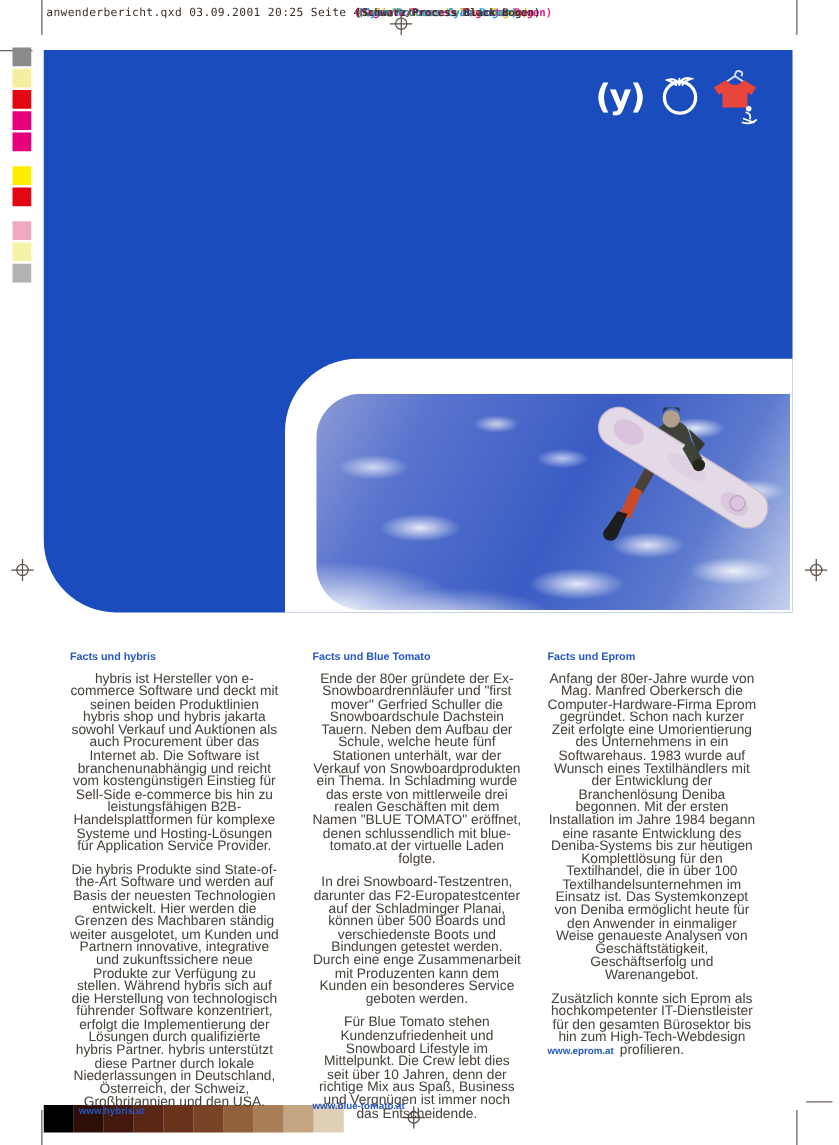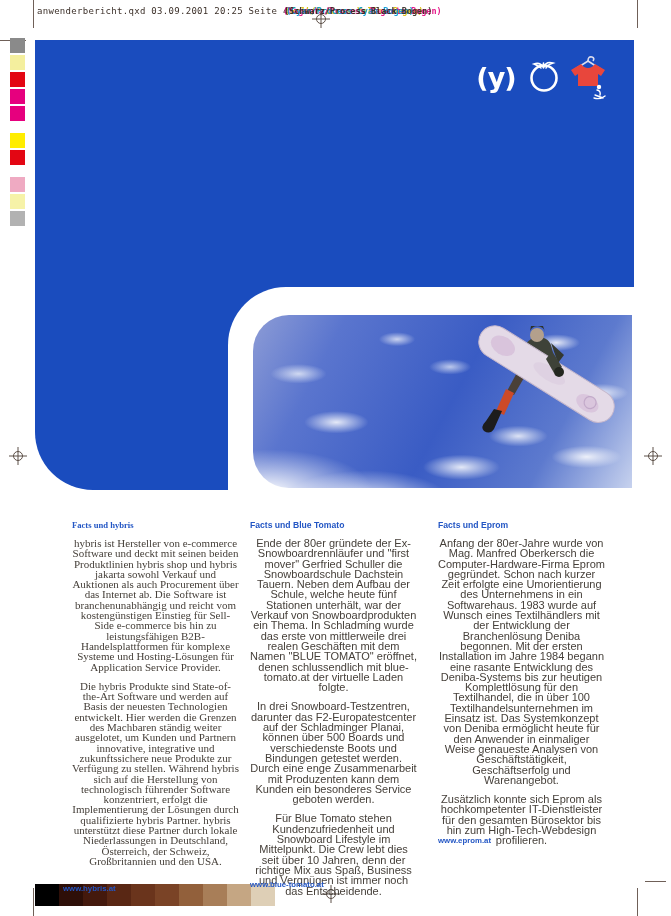--- a/index.html
+++ b/index.html
@@ -55,21 +55,21 @@
   .boarder-svg{position:absolute;left:205px;top:8px;}
   
   .logo{position:absolute;}
   .hybris-logo{left:476px;top:58px;width:40px;height:38px;color:#ffffff;
     font-family:"DejaVu Sans",sans-serif;font-size:27px;font-weight:bold;
     display:flex;align-items:center;justify-content:center;letter-spacing:-1px;}
   .tomato-logo{left:527px;top:60px;}
   .shirt-logo{left:568px;top:54px;}
   
   .col{position:absolute;top:520px;width:167px;}
-  .col-0{left:72px;font-family:Liberation Serif, serif;} .col-1{left:250px;} .col-2{left:438px;}
+  .col-0{left:56px;} .col-1{left:250px;} .col-2{left:438px;}
   .col h3{margin:0 0 8px 0;font-size:8.6px;font-weight:bold;}
   .col p{margin:0 0 9px 0;font-size:11px;line-height:10.3px;color:#46403a;
     text-align:center;hyphens:auto;-webkit-hyphens:auto;}
   .url{position:absolute;top:836px;font-size:7.8px;font-weight:bold;text-decoration:none;}
   .url-0{left:63px;} .url-1{left:250px;} .url-2{left:438px;}
 </style>
 </head>
 <body>
 
 <div id="canvas">

